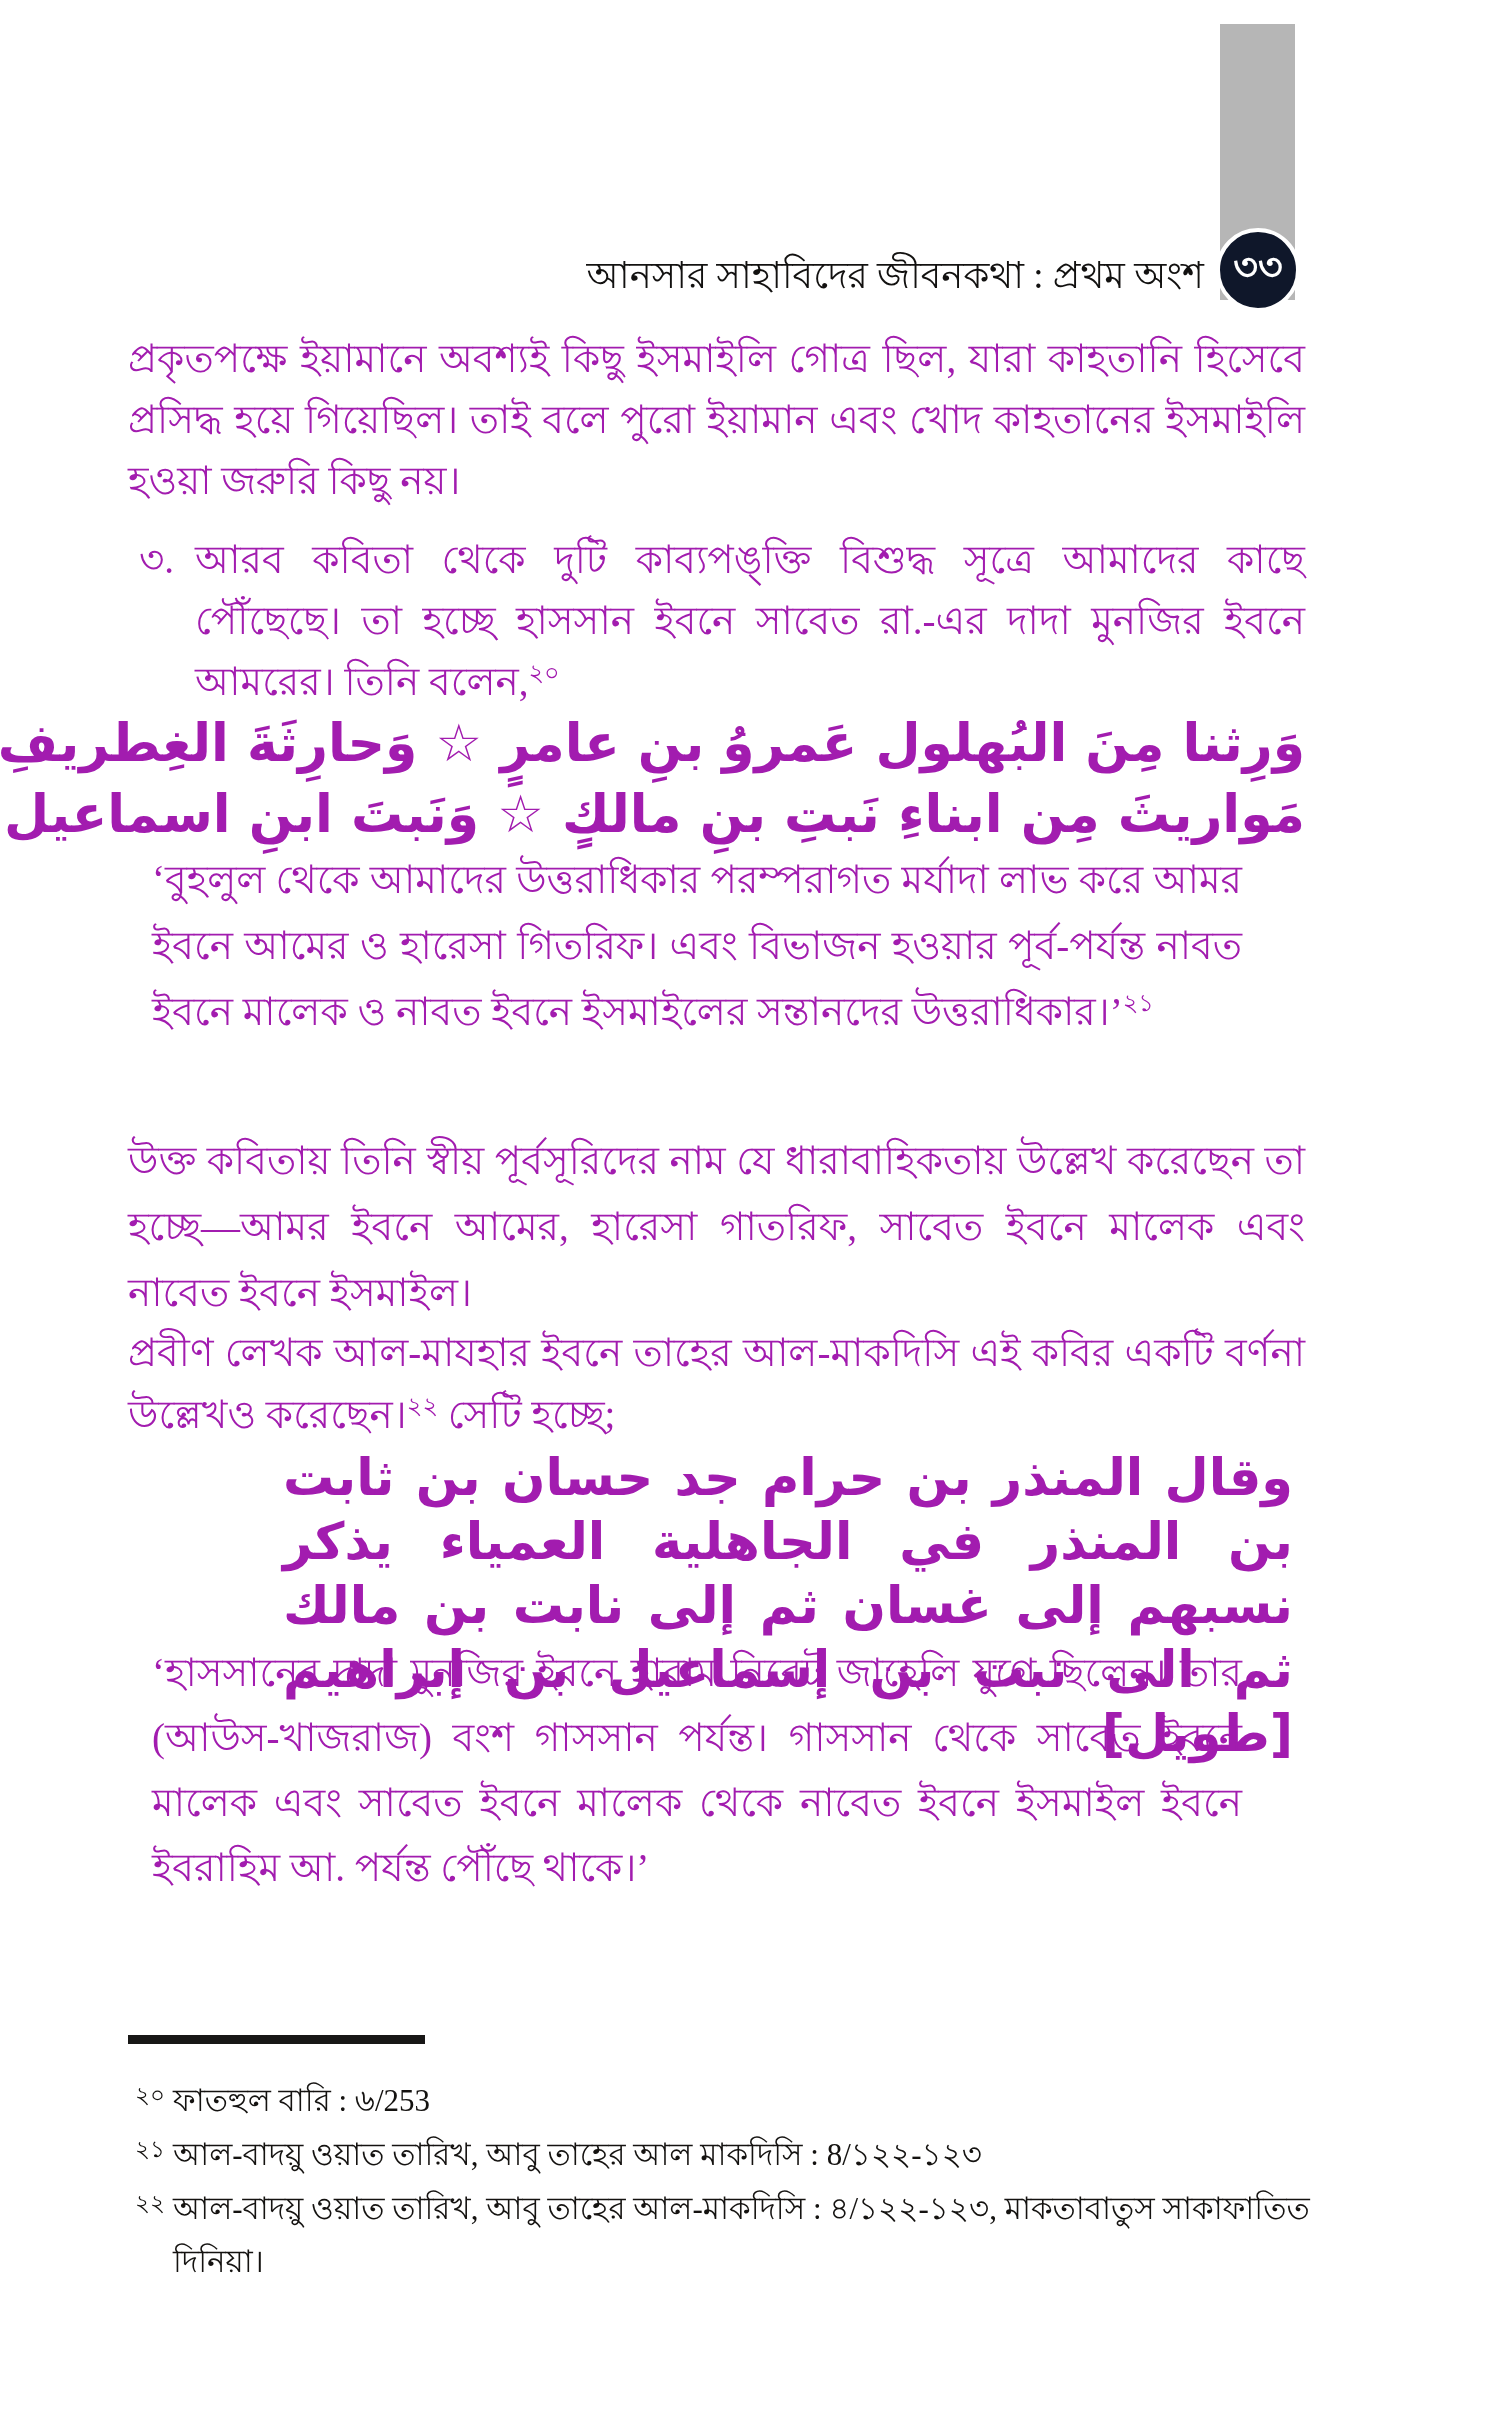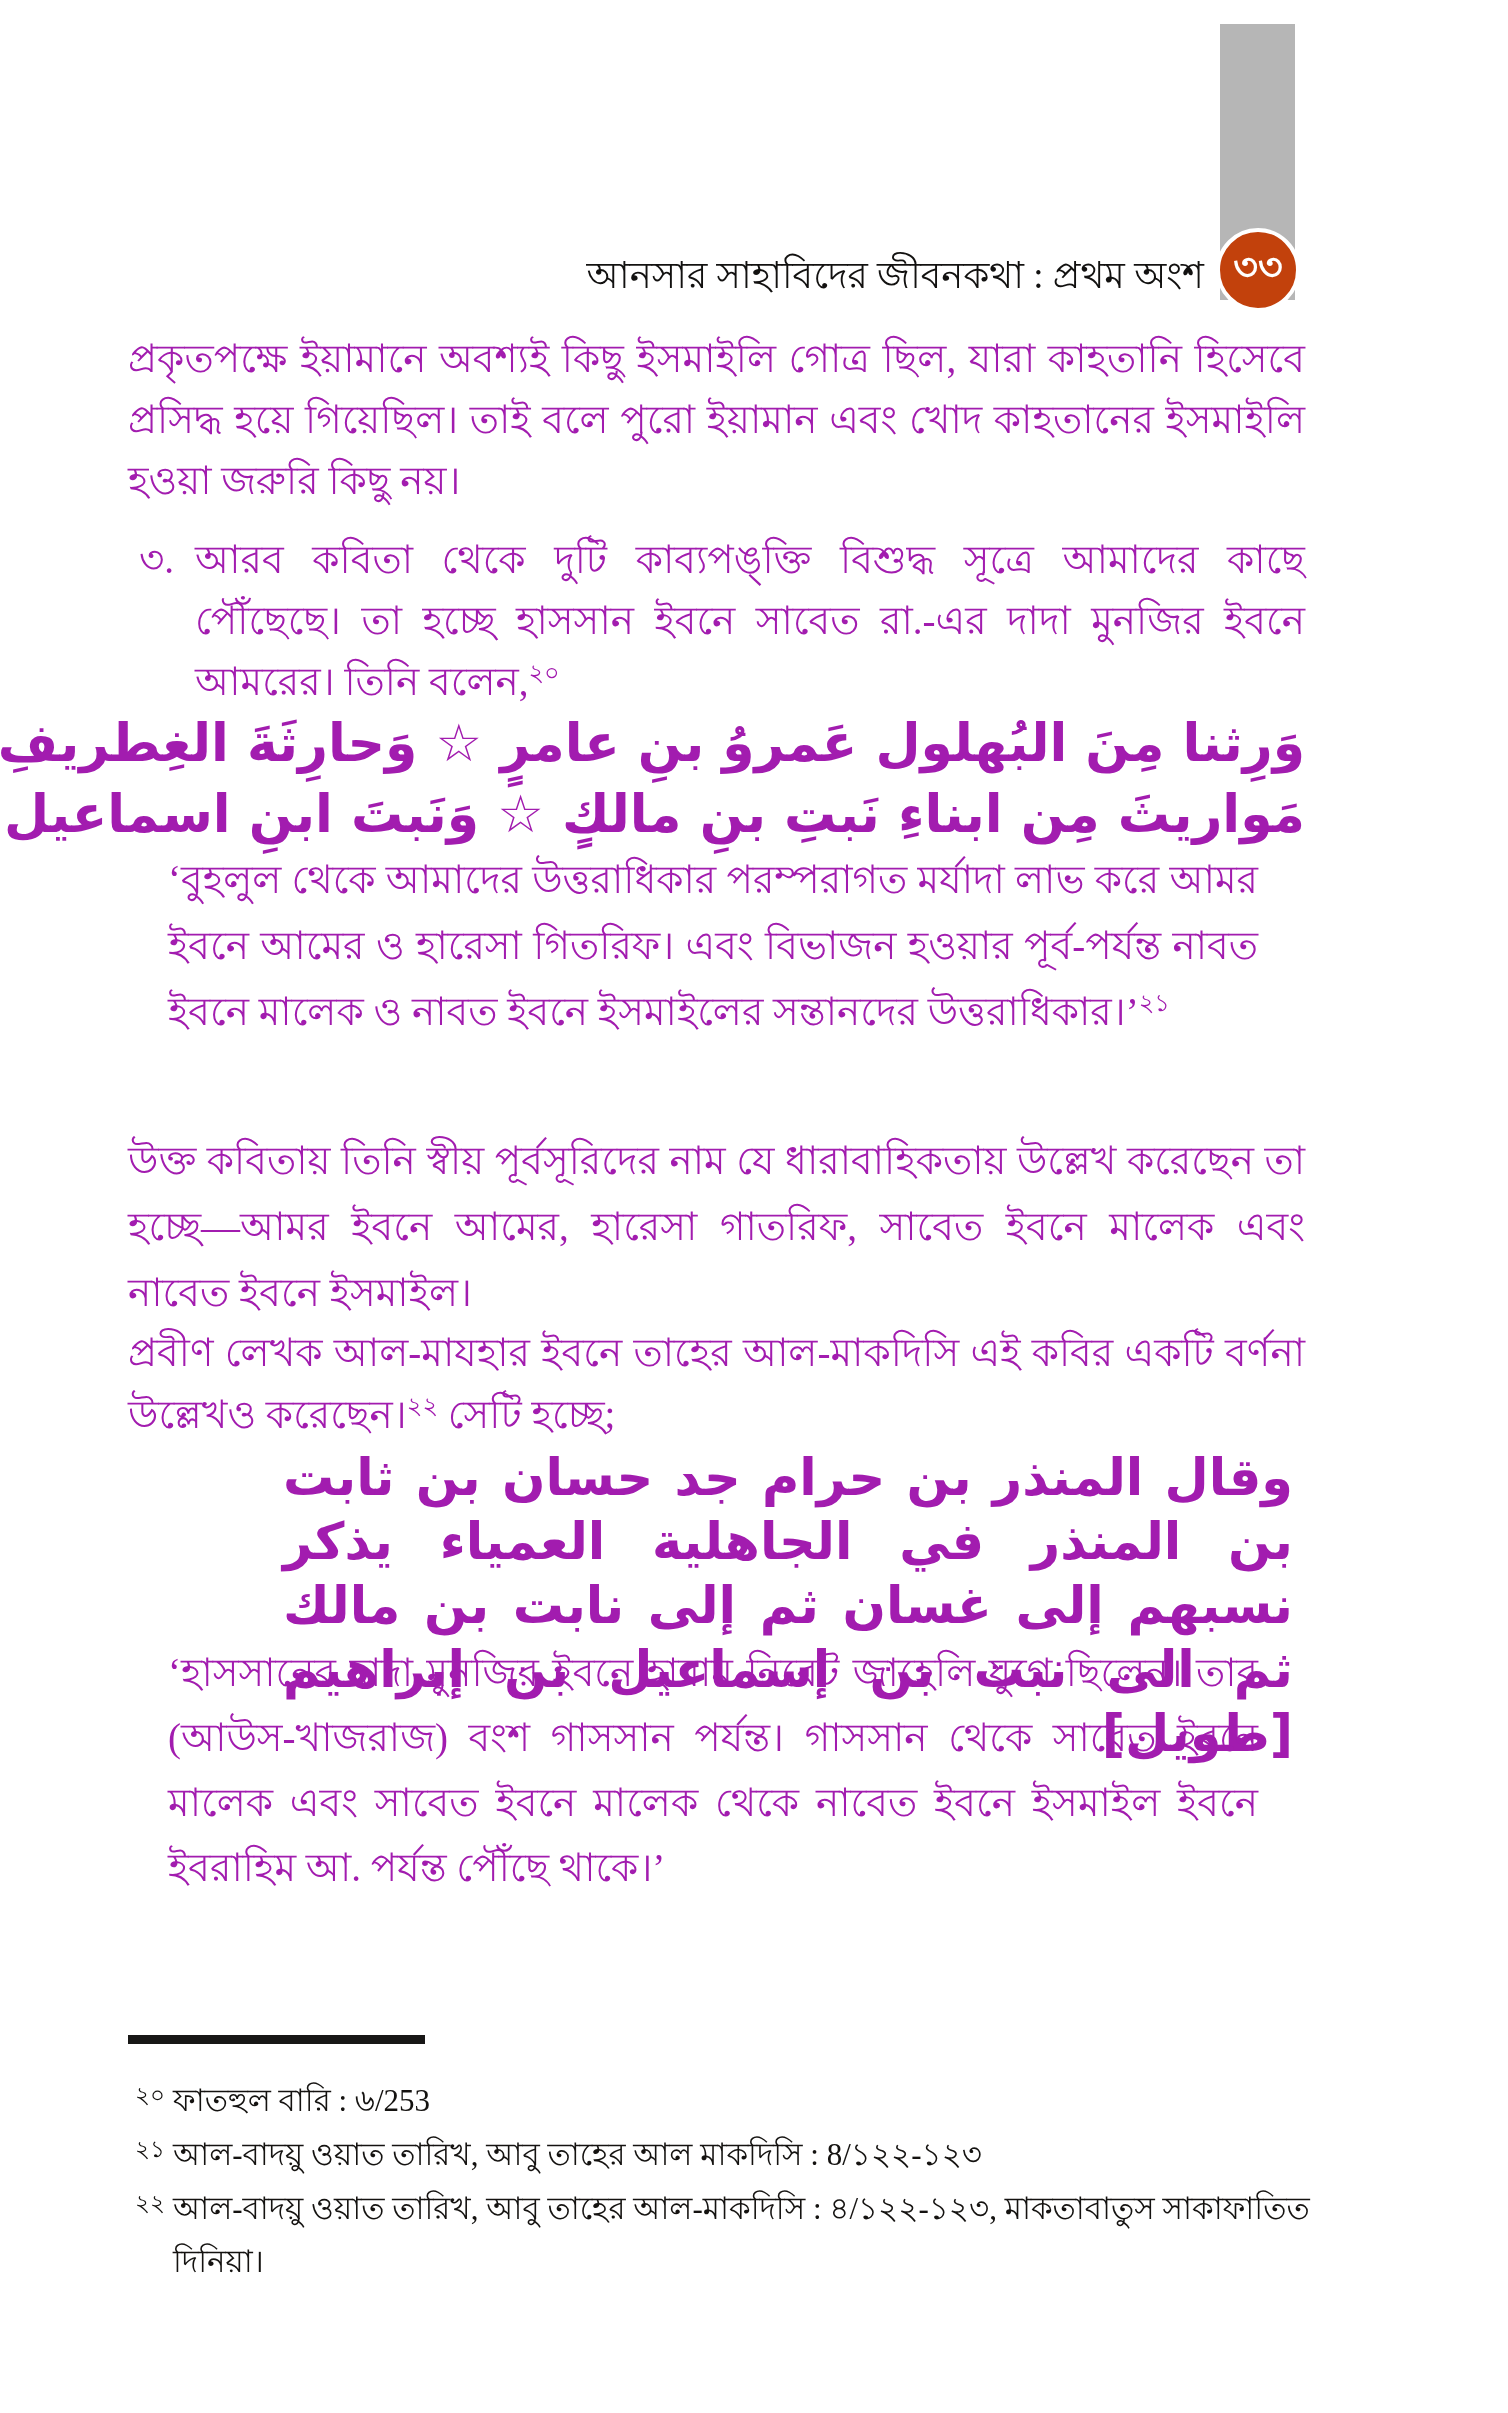--- a/index.html
+++ b/index.html
@@ -13,36 +13,36 @@
     margin-top:24px;
   }
   
   .gray-bar{
     position:absolute;left:1220px;top:0;width:75px;height:276px;
     background:#b6b6b6;
   }
   .pagenum-circle{
     position:absolute;left:1216px;top:204px;width:84px;height:84px;
     box-sizing:border-box;border-radius:50%;
-    background:#c2410c;border:4.6px solid #ffffff;
+    background:#0f172a;border:4.6px solid #ffffff;
     display:flex;align-items:center;justify-content:center;
     color:#ffffff;font-size:38px;font-weight:bold;line-height:1;
     padding-bottom:5.5px;
     font-family:Liberation Serif, serif;
   }
   .header-title{
     position:absolute;top:230px;right:304px;
     font-size:37px;line-height:1.2;white-space:nowrap;
     color:#121110;
   }
   
   .blk{position:absolute;left:128px;width:1177px;font-size:39px;
        text-align:justify;color:#a21caf;}
   .lh-body{line-height:61px;}
-  .quote{left:168px;width:1090px;line-height:66px;}
+  .quote{left:152px;width:1090px;line-height:66px;}
   .item{left:139px;width:1166px;display:flex;}
   .item .marker{flex:0 0 56px;white-space:nowrap;}
   .item .itext{flex:1 1 auto;text-align:justify;line-height:61px;}
   .sup{font-size:24px;vertical-align:super;line-height:0;}
   
   .arabic{
     font-family:"DejaVu Sans",sans-serif;
     font-weight:bold;direction:rtl;
   }
   .verse{left:128px;width:1177px;text-align:center;font-size:52px;line-height:71px;}

